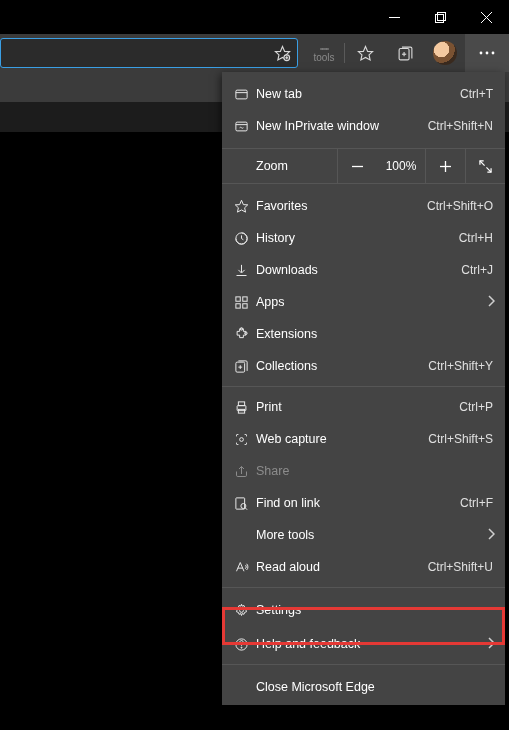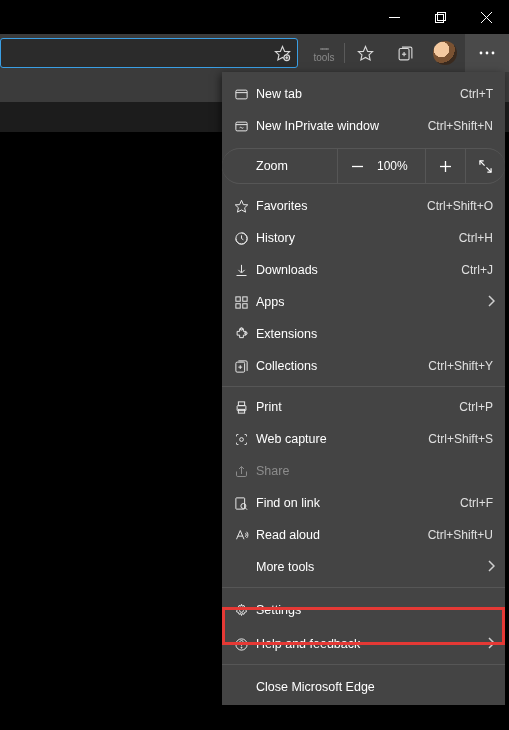--- a/index.html
+++ b/index.html
@@ -21,24 +21,24 @@
   .menu { position: absolute; top: 72px; left: 222px; width: 283px; background: #444444; box-shadow: -2px 2px 8px rgba(0,0,0,.5); }
   .mi { display: flex; align-items: center; height: 32px; padding: 0 12px 0 12px; color: #fff; font-size: 12.5px; position: relative; }
   .mi-icon { width: 22px; display: flex; align-items: center; justify-content: flex-start; color: #e8e8e8; flex-shrink: 0; }
   .mi-icon svg { width: 15px; height: 15px; }
   .mi-label { flex: 1; white-space: nowrap; }
   .mi-short { color: #e0e0e0; font-size: 12px; }
   .mi-chev { position: absolute; right: 10px; color: #cfcfcf; }
   .sep { height: 1px; background: #565656; margin: 4px 0; }
   .disabled { color: #8c8c8c; }
   .disabled .mi-icon { color: #8c8c8c; }
-  .zoom-row { display: flex; align-items: center; height: 36px; border-top: 1px solid #565656; border-bottom: 1px solid #565656; border-radius: 18px; }
+  .zoom-row { display: flex; align-items: center; height: 36px; border-top: 1px solid #565656; border-bottom: 1px solid #565656; }
   .zoom-label { flex: 1; color: #fff; font-size: 12.5px; padding-left: 34px; }
   .zoom-btn { width: 40px; height: 36px; display: flex; align-items: center; justify-content: center; color: #fff; border-left: 1px solid #565656; }
-  .zoom-val { width: 48px; text-align: left; color: #fff; font-size: 12px; }
+  .zoom-val { width: 48px; text-align: center; color: #fff; font-size: 12px; }
   .zoom-btn svg { width: 13px; height: 13px; }
   .highlight { position: absolute; border: 3px solid #e53935; pointer-events: none; }
   .no-icon .mi-label { padding-left: 22px; }
 </style>
 </head>
 <body>
 
 <div class="window">
 
   <div class="titlebar">
@@ -276,40 +276,40 @@
           <svg viewBox="0 0 24 24" fill="none" stroke="currentColor" stroke-width="1.6">
             <rect x="3" y="3" width="14" height="18" rx="1"></rect>
             <circle cx="15" cy="16" r="4"></circle>
             <line x1="18" y1="19" x2="21" y2="22"></line>
           </svg>
         </span>
       <span class="mi-label">Find on link</span>
       <span class="mi-short">Ctrl+F</span>
     </div>
 
-    <div class="mi">
-      <span class="mi-icon">
-          <svg viewBox="0 0 24 24" fill="none" stroke="currentColor" stroke-width="1.6">
-            <path d="M4 18L10 4l6 14"></path>
-            <line x1="6" y1="13" x2="14" y2="13"></line>
-            <path d="M18 8c2 1 2 5 0 6"></path>
-            <path d="M20 6c3 2 3 8 0 10"></path>
-          </svg>
-        </span>
-      <span class="mi-label">Read aloud</span>
-      <span class="mi-short">Ctrl+Shift+U</span>
-    </div>
-
     <div class="mi no-icon">
       <span class="mi-label">More tools</span>
       <span class="mi-chev"><svg width="8" height="12" viewBox="0 0 8 12" fill="none" stroke="currentColor" stroke-width="1.5">
             <polyline points="2 1 7 6 2 11"></polyline>
           </svg></span>
     </div>
 
+    <div class="mi">
+      <span class="mi-icon">
+          <svg viewBox="0 0 24 24" fill="none" stroke="currentColor" stroke-width="1.6">
+            <path d="M4 18L10 4l6 14"></path>
+            <line x1="6" y1="13" x2="14" y2="13"></line>
+            <path d="M18 8c2 1 2 5 0 6"></path>
+            <path d="M20 6c3 2 3 8 0 10"></path>
+          </svg>
+        </span>
+      <span class="mi-label">Read aloud</span>
+      <span class="mi-short">Ctrl+Shift+U</span>
+    </div>
+
     <div class="sep"></div>
 
     <div class="mi" style="height:36px">
       <span class="mi-icon">
           <svg viewBox="0 0 24 24" fill="none" stroke="currentColor" stroke-width="1.6">
             <circle cx="12" cy="12" r="3"></circle>
             <path d="M12 2l1 3 3-1 1 3 3 1-1 3 1 3-3 1-1 3-3-1-1 3-1-3-3 1-1-3-3-1 1-3-1-3 3-1 1-3 3 1z"></path>
           </svg>
         </span>
       <span class="mi-label">Settings</span>

